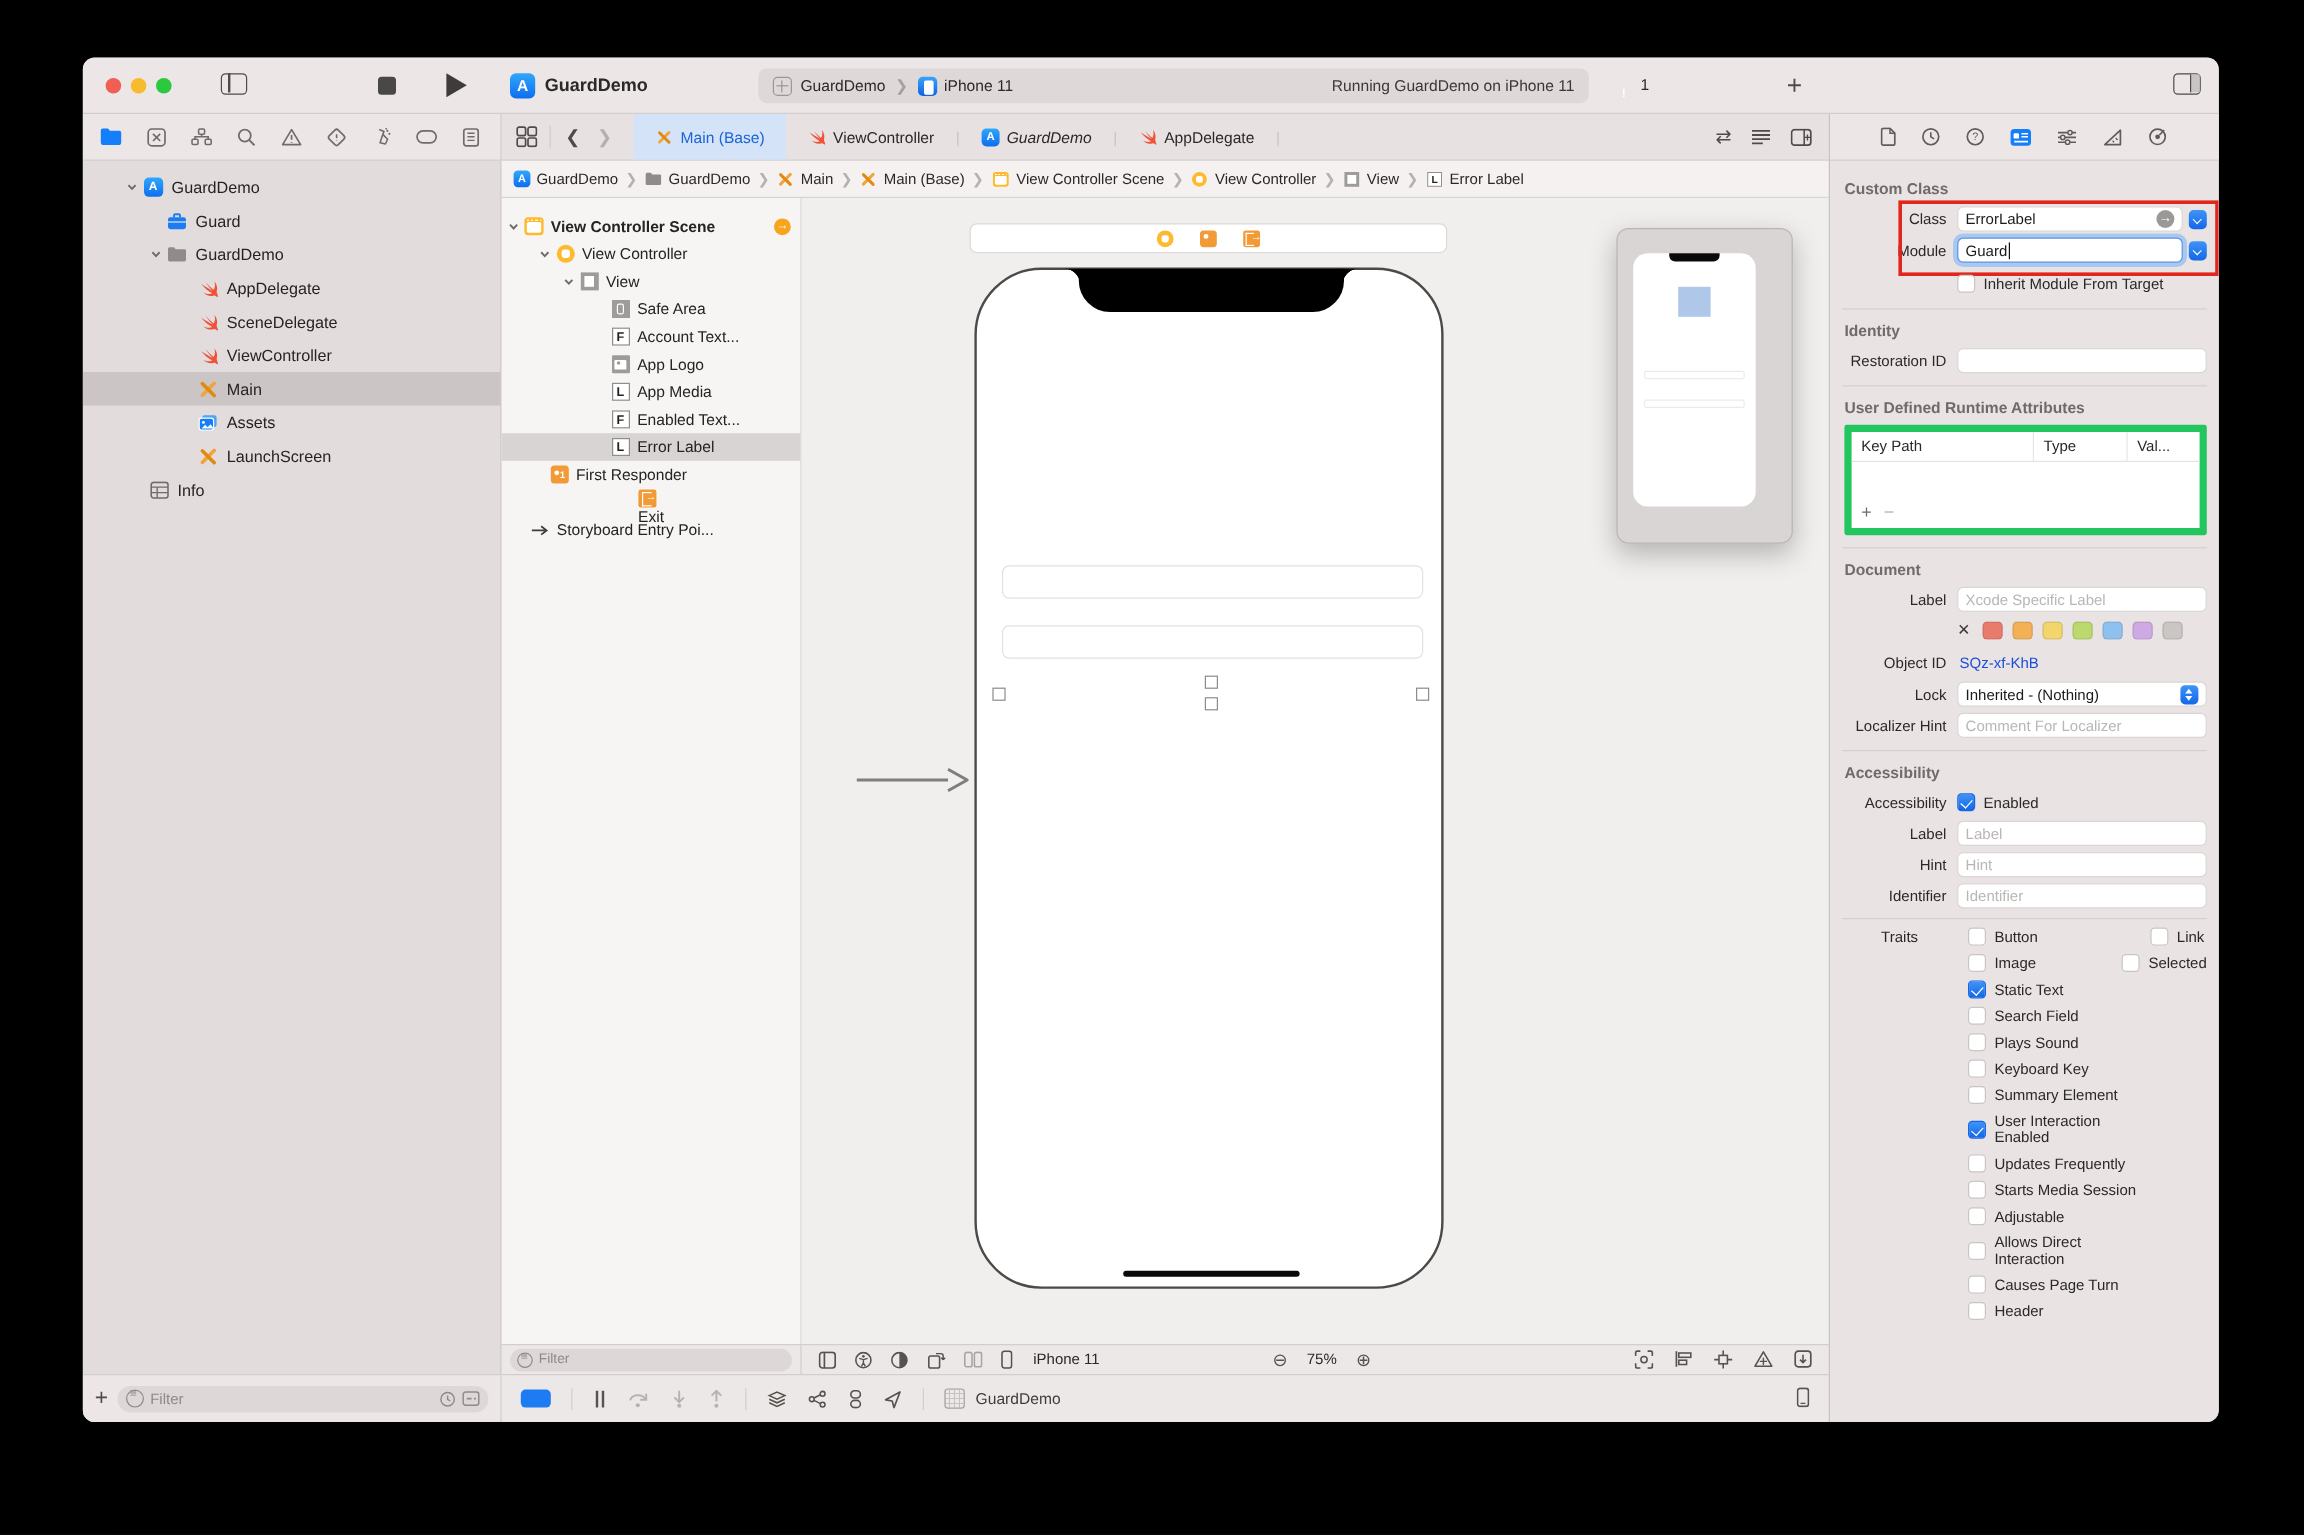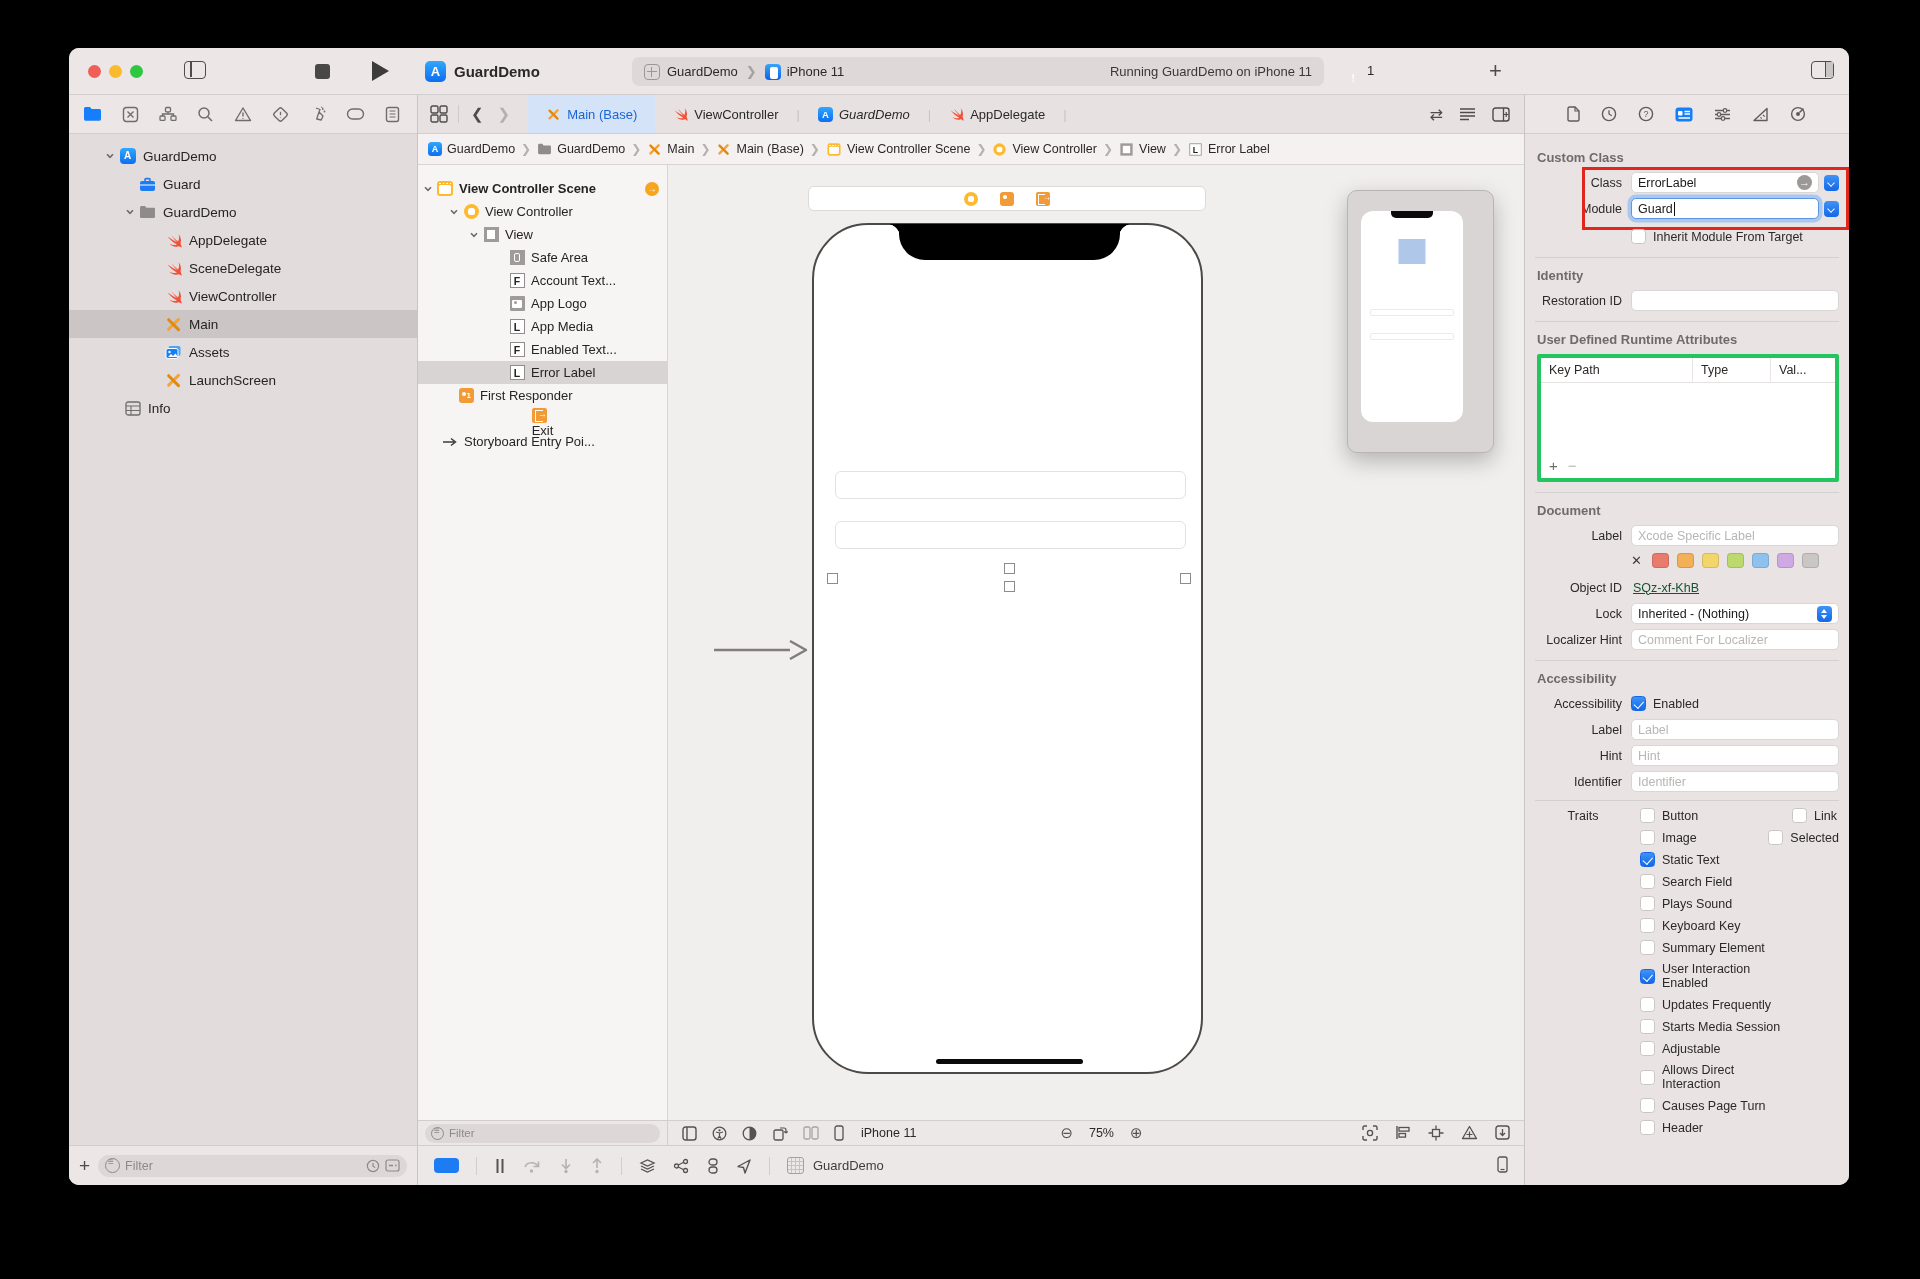--- a/index.html
+++ b/index.html
@@ -157,34 +157,34 @@
   .caret { width:1.3px; height:14px; background:#111; margin-left:1px; }
   .chev-btn { width:15px; height:16px; background:linear-gradient(180deg,#3E94F7,#1467E8); border-radius:4px; flex:none; margin-left:5px; position:relative; }
   .chev-btn::before{ content:""; position:absolute; left:4.2px; top:5px; width:5px; height:5px; border-right:1.7px solid #fff; border-bottom:1.7px solid #fff; transform:rotate(45deg) scale(.9); }
   .jump-circle { width:15px; height:15px; border-radius:50%; background:#9B9897; color:#fff; font-size:11px; line-height:15px; text-align:center; flex:none; margin-left:auto; }
   .red-box { position:absolute; left:47px; top:-5px; right:-10px; height:63px; border:3px solid #E2261B; pointer-events:none; }
   .checkbox { width:15px; height:15px; border:1px solid #C9C5C4; background:#fff; border-radius:3.5px; flex:none; position:relative; }
   .checkbox.on { background:linear-gradient(180deg,#3E94F7,#1467E8); border-color:#1467E8; }
   .checkbox.on::before { content:""; position:absolute; left:4px; top:2.2px; width:4.5px; height:7.5px; border-right:1.9px solid #fff; border-bottom:1.9px solid #fff; transform:rotate(42deg); }
   .cb-lab { margin-left:7px; }
   .divider { height:1px; background:#D4D0CF; margin:10px 0; }
-  .udra-table { margin:2px 0 8px 2px; background:#fff; border:4px solid #22c55e; height:128px; position:relative; border-radius:2px; }
+  .udra-table { margin:2px 0 8px 2px; background:#fff; border:6px solid #22c55e; height:92px; position:relative; border-radius:2px; }
   .udra-head { display:flex; height:25px; border-bottom:1px solid #E4E1E0; align-items:center; font-size:12.5px; color:#2B2927; }
   .udra-col { padding-left:8px; }
   .udra-c1 { width:152px; border-right:1px solid #E9E6E5; height:100%; display:flex; align-items:center;}
   .udra-c2 { width:78px; border-right:1px solid #E9E6E5; height:100%; display:flex; align-items:center;}
   .udra-pm { position:absolute; left:8px; bottom:4px; color:#6E6B69; font-size:15px; letter-spacing:10px; }
   .swatches { display:flex; align-items:center; gap:8px; margin:2px 0 4px 0; }
   .sw { width:17px; height:15px; border-radius:4px; border:1px solid rgba(0,0,0,.12); }
   .sw-x { color:#3F3D3B; font-size:13px; font-weight:bold; margin-right:2px; }
   .lock-field { justify-content:flex-start; }
   .stepper { margin-left:auto; width:15px; height:16px; background:linear-gradient(180deg,#3E94F7,#1467E8); border-radius:4px; position:relative; flex:none;}
   .stepper::before{ content:""; position:absolute; left:4px; top:3px; width:0; height:0; border-left:3.5px solid transparent; border-right:3.5px solid transparent; border-bottom:4px solid #fff; }
   .stepper::after{ content:""; position:absolute; left:4px; bottom:3px; width:0; height:0; border-left:3.5px solid transparent; border-right:3.5px solid transparent; border-top:4px solid #fff; }
-  .objid { color:#14532d; padding-left:2px;text-decoration:underline; }
+  .objid { color:#1d4ed8; padding-left:2px; }
   .traits-row { display:flex; align-items:center; margin:7px 0; }
   .traits-c1 { display:flex; align-items:center; width:152px; }
   .traits-c2 { display:flex; align-items:center; }
   .traits-indent { width:105px; flex:none; text-align:center; padding-right:9px; }
   svg.sicon { display:block; }
 </style>
 </head>
 <body>
 
 <div class="window">

